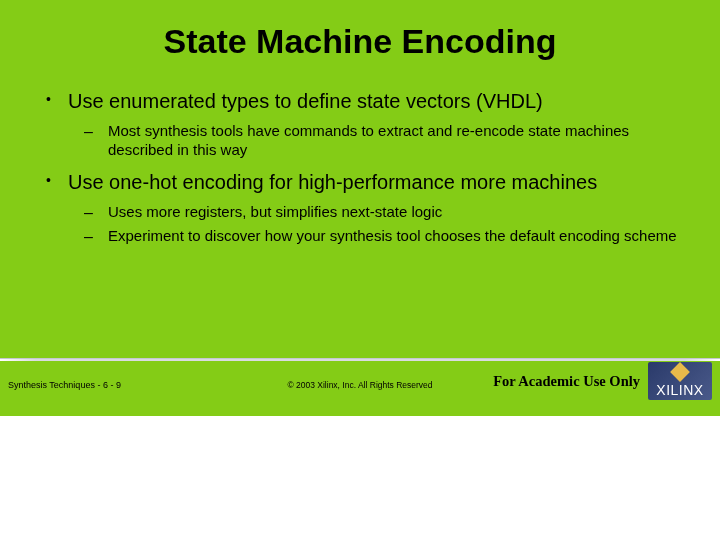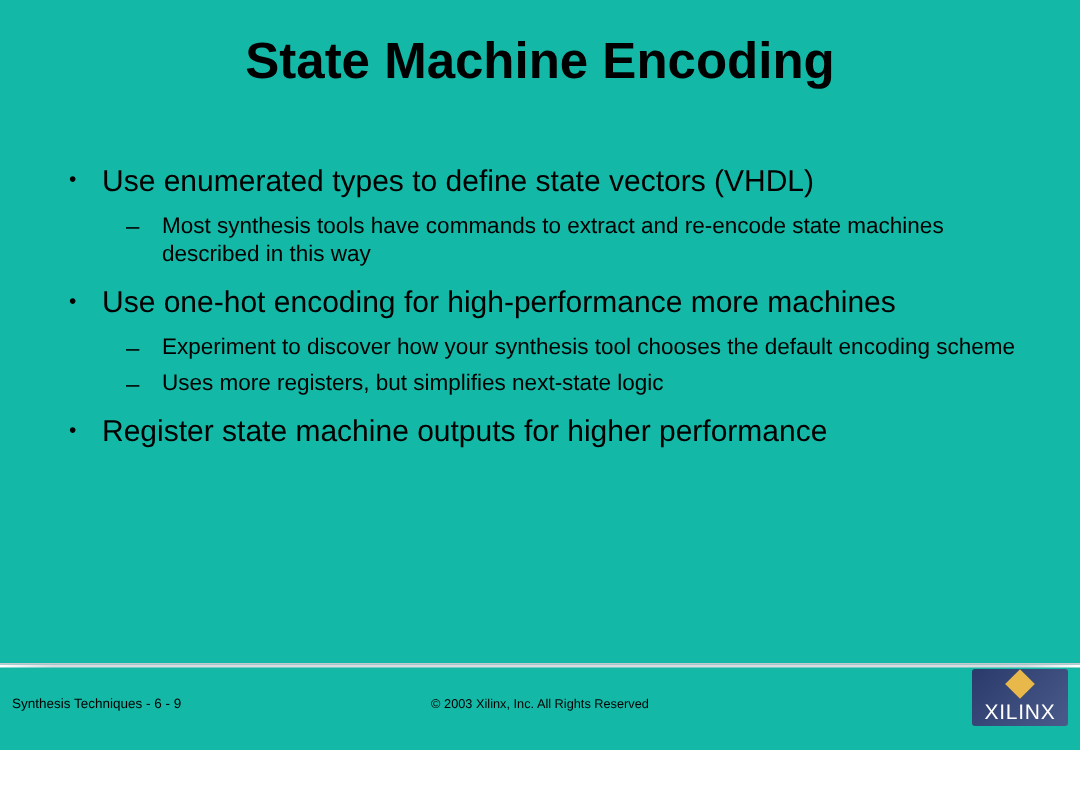--- a/index.html
+++ b/index.html
@@ -1,20 +1,20 @@
 <!DOCTYPE html>
 <html><head>
 <meta charset="utf-8">
 <style>
   * { margin: 0; padding: 0; box-sizing: border-box; }
   html, body { width: 720px; height: 540px; font-family: Arial, Helvetica, sans-serif; background: #fff; overflow: hidden; }
-  .slide { width: 720px; height: 500px; position: relative; background: #14b8a6; }
+  .slide { width: 720px; height: 416px; position: relative; background: #84cc16; }
   .title { font-size: 34px; font-weight: bold; text-align: center; padding-top: 22px; padding-bottom: 10px; }
   .body { padding: 18px 40px 0 40px; }
-  ul.lvl1 { list-style: none; margin-top: 20px; }
+  ul.lvl1 { list-style: none; }
   ul.lvl1 > li { position: relative; padding-left: 28px; margin-bottom: 10px; font-size: 20px; line-height: 1.25; }
   ul.lvl1 > li::before { content: "•"; position: absolute; left: 6px; top: 2px; font-size: 14px; }
   ul.lvl2 { list-style: none; margin-top: 8px; margin-bottom: 4px; }
   ul.lvl2 > li { position: relative; padding-left: 40px; margin-bottom: 6px; font-size: 15px; line-height: 1.25; }
   ul.lvl2 > li::before { content: "–"; position: absolute; left: 16px; top: 0; font-size: 16px; }
   .footer { position: absolute; bottom: 12px; left: 0; width: 720px; height: 46px; }
   .footer-divider { position: absolute; top: 0; left: 0; width: 720px; height: 3px; background: linear-gradient(to right, #fff 0%, #d9dbe0 5%, #d9dbe0 95%, #fff 100%); border-top: 1px solid #c5c8d0; }
   .footer-left { position: absolute; left: 8px; bottom: 14px; font-size: 9px; font-family: "Trebuchet MS", Arial, sans-serif; }
   .footer-center { position: absolute; left: 50%; transform: translateX(-50%); bottom: 14px; font-size: 8.5px; font-family: "Trebuchet MS", Arial, sans-serif; }
   .footer-right { position: absolute; right: 8px; bottom: 0; height: 46px; display: flex; align-items: center; gap: 8px; }
@@ -33,34 +33,32 @@
   <ul class="lvl1">
     <li>
       <span>Use enumerated types to define state vectors (VHDL)</span>
       <ul class="lvl2">
         <li>Most synthesis tools have commands to extract and re-encode state machines described in this way</li>
       </ul>
     </li>
     <li>
       <span>Use one-hot encoding for high-performance more machines</span>
       <ul class="lvl2">
+        <li>Uses more registers, but simplifies next-state logic</li>
         <li>Experiment to discover how your synthesis tool chooses the default encoding scheme</li>
-        <li>Uses more registers, but simplifies next-state logic</li>
       </ul>
-    </li>
-    <li>
-      <span>Register state machine outputs for higher performance</span>
     </li>
   </ul>
 </div>
 
 <div class="footer">
   <div class="footer-divider"></div>
   <div class="footer-left">Synthesis Techniques  -  6 - 9</div>
   <div class="footer-center">© 2003 Xilinx, Inc. All Rights Reserved</div>
   <div class="footer-right">
+    <span class="academic">For Academic Use Only</span>
     <div class="logo">
       <span class="logo-text">XILINX</span>
     </div>
   </div>
 </div>
 
 </div>
 
 </body></html>

